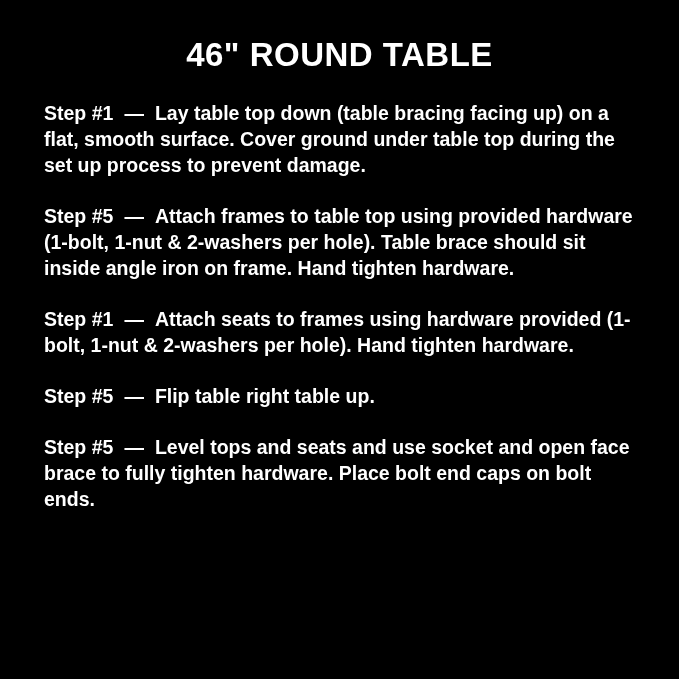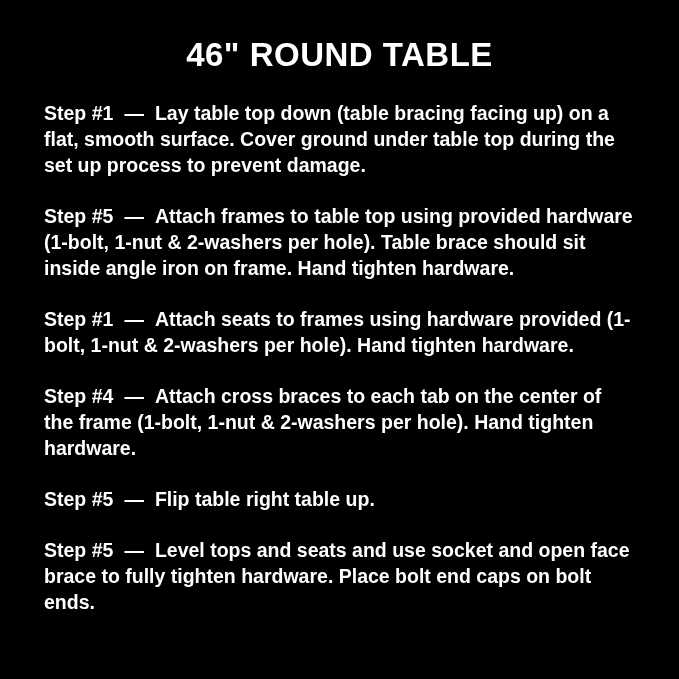--- a/index.html
+++ b/index.html
@@ -52,17 +52,16 @@
 </style>
 </head>
 <body>
 
 <div class="page">
   <h1 class="title">46" ROUND TABLE</h1>
   <div class="steps" id="steps">
       <p class="step"><span>Step #1</span><span class="sep">—</span><span>Lay table top down (table bracing facing up) on a flat, smooth surface. Cover ground under table top during the set up process to prevent damage.</span></p>
       <p class="step"><span>Step #5</span><span class="sep">—</span><span>Attach frames to table top using provided hardware (1-bolt, 1-nut &amp; 2-washers per hole). Table brace should sit inside angle iron on frame. Hand tighten hardware.</span></p>
       <p class="step"><span>Step #1</span><span class="sep">—</span><span>Attach seats to frames using hardware provided (1-bolt, 1-nut &amp; 2-washers per hole). Hand tighten hardware.</span></p>
-      <p class="step"><span>Step #4</span><span class="sep">—</span><span>Attach cross braces to each tab on the center of the frame (1-bolt, 1-nut &amp; 2-washers per hole). Hand tighten hardware.</span></p>
       <p class="step"><span>Step #5</span><span class="sep">—</span><span>Flip table right table up.</span></p>
       <p class="step"><span>Step #5</span><span class="sep">—</span><span>Level tops and seats and use socket and open face brace to fully tighten hardware. Place bolt end caps on bolt ends.</span></p>
     </div>
 </div>
 
 </body></html>

